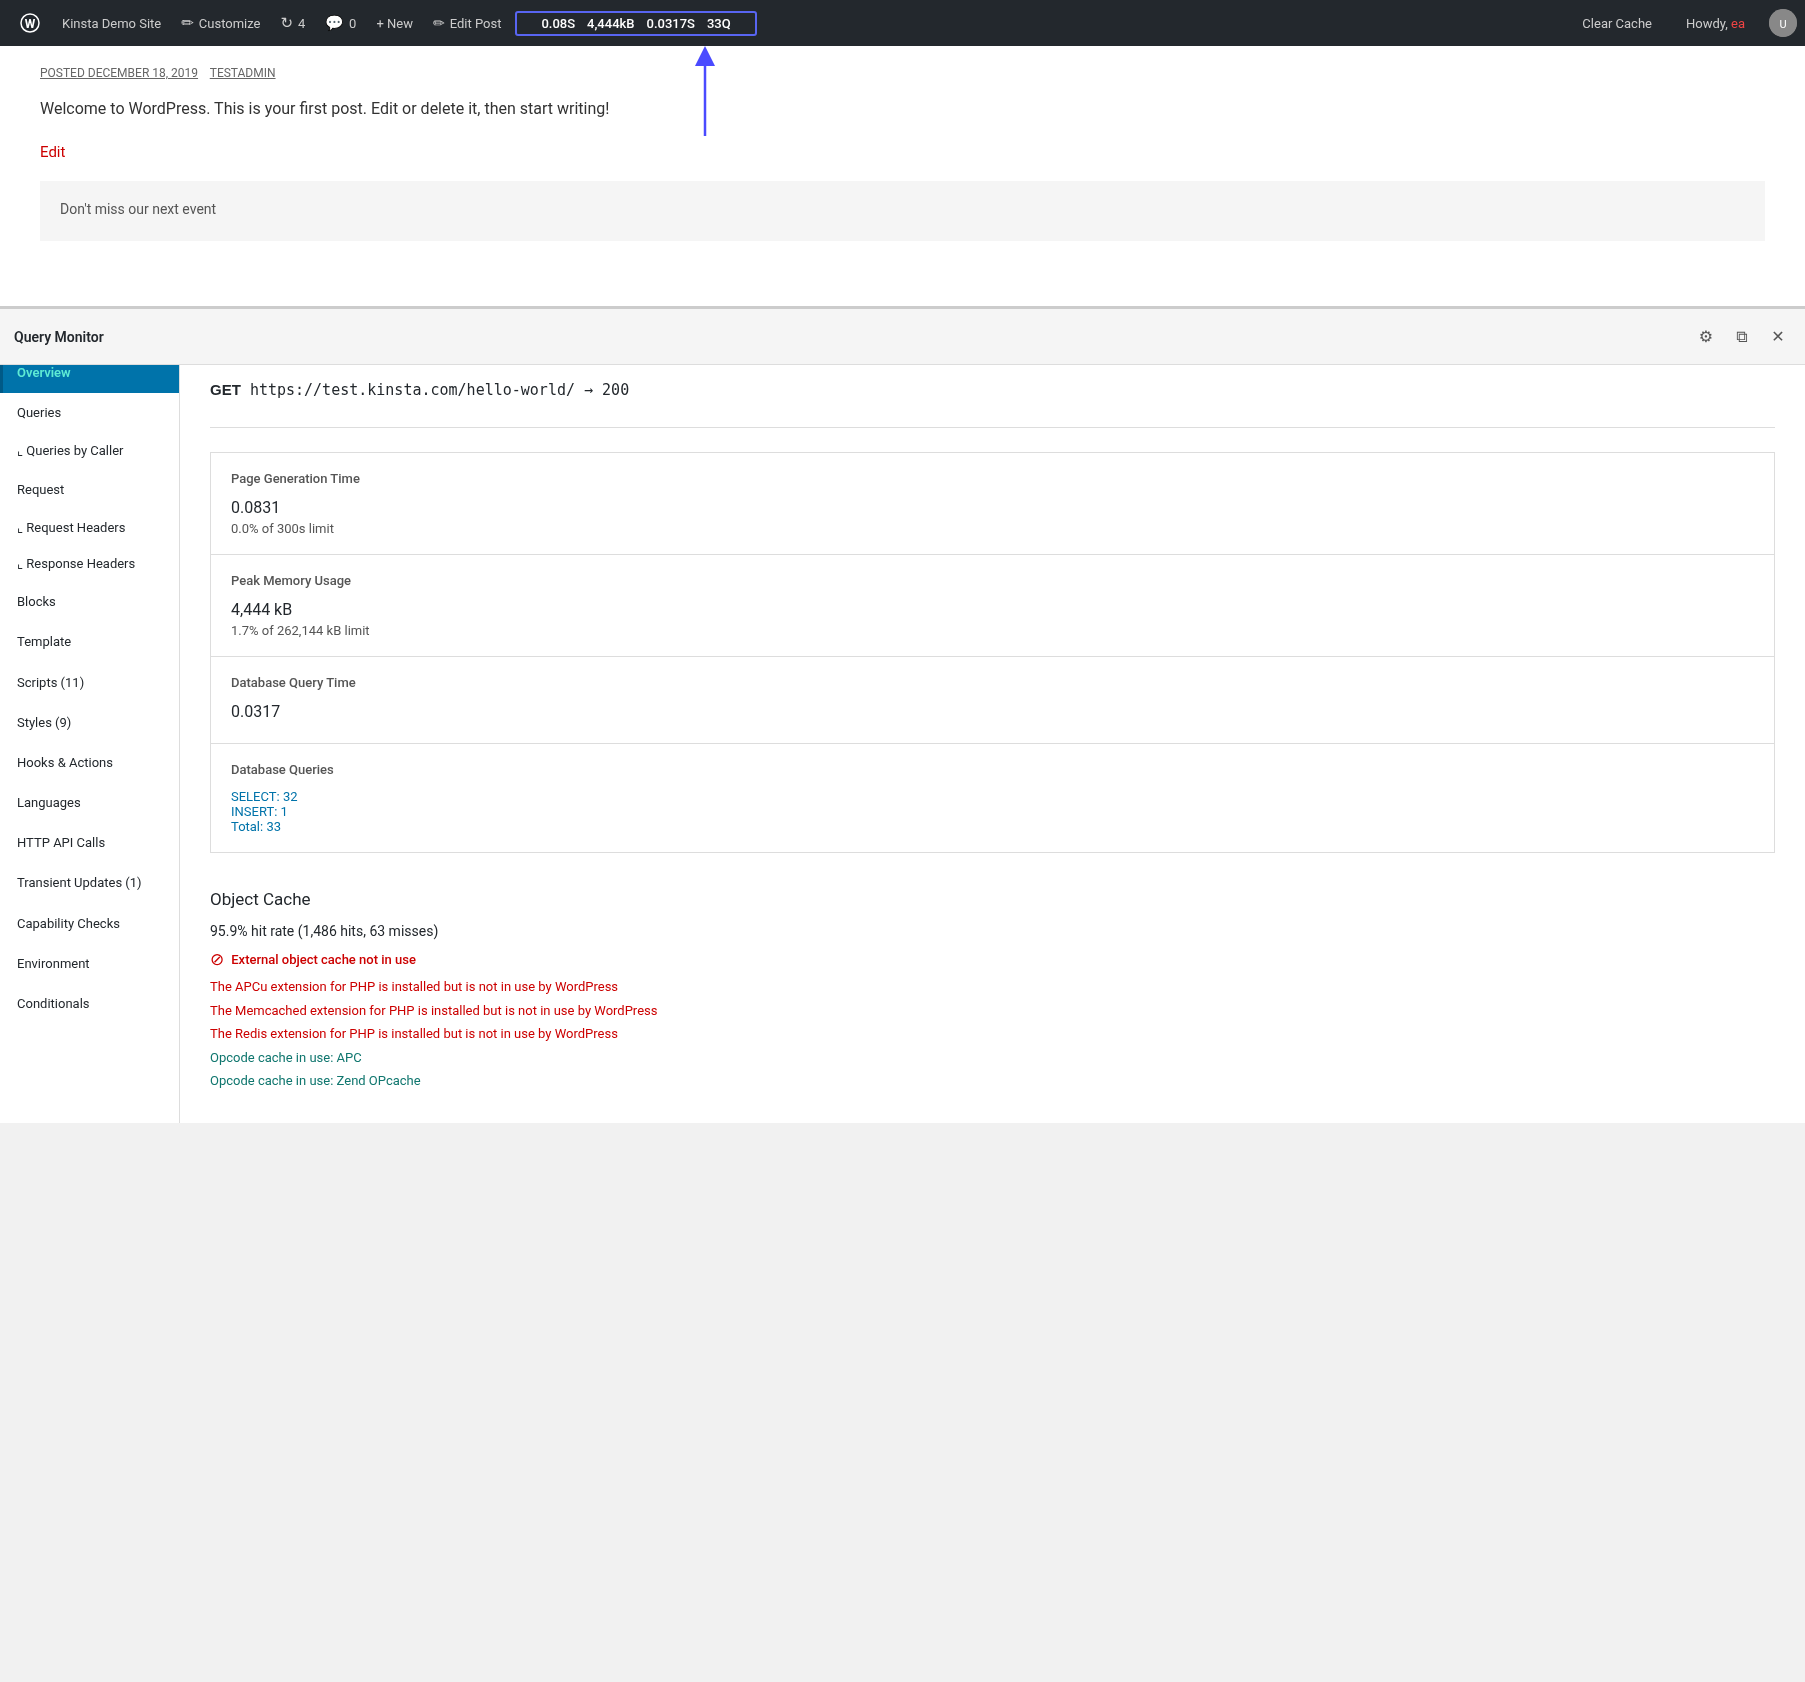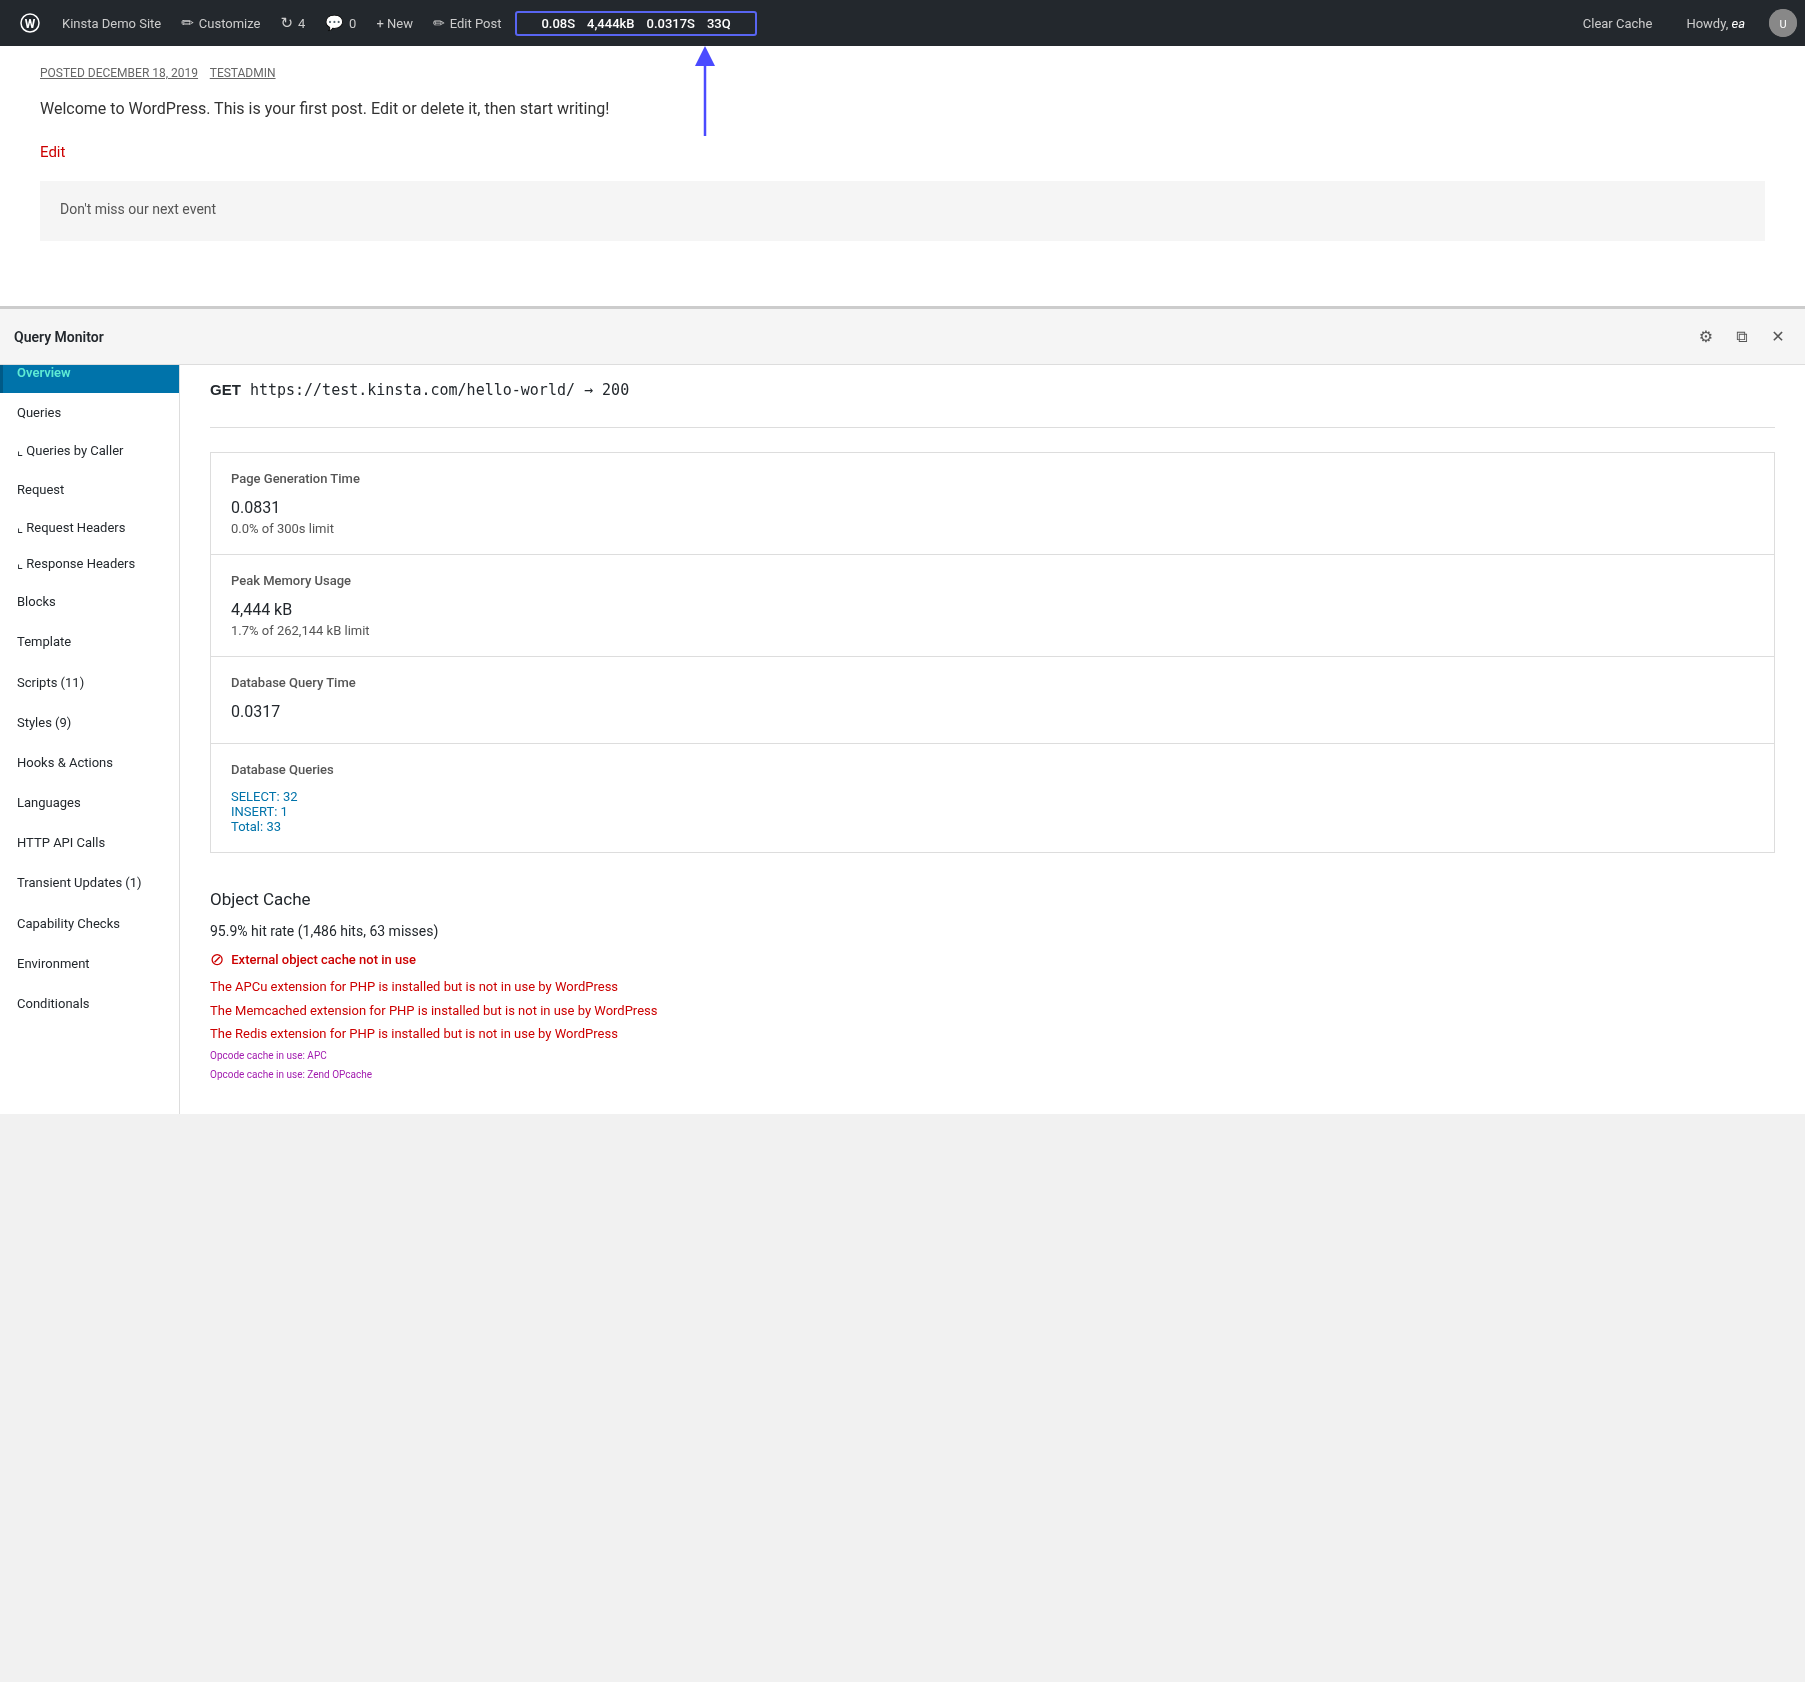--- a/index.html
+++ b/index.html
@@ -276,22 +276,22 @@
       font-size: 13px;
       font-weight: 500;
     }
     .info-red {
       color: #c00;
       font-size: 13px;
       margin-bottom: 4px;
       line-height: 1.5;
     }
     .info-normal {
-      font-size: 10px;
-      color: #a21caf;
+      font-size: 13px;
+      color: #0f766e;
       margin-bottom: 4px;
       line-height: 1.5;
     }
 
     
     #qm-sidebar::-webkit-scrollbar { width: 6px; }
     #qm-sidebar::-webkit-scrollbar-thumb { background: #ccc; border-radius: 3px; }
   </style>
 </head>
 <body>
@@ -339,21 +339,21 @@
           <polygon points="0 0, 8 4, 0 8" fill="#4a4aff"></polygon>
         </marker>
       </defs>
       <line x1="25" y1="90" x2="25" y2="10" stroke="#4a4aff" stroke-width="2.5" marker-end="url(#arrowhead)"></line>
     </svg>
   </div>
   <div class="adminbar-right">
     <span class="clear-cache-btn">Clear Cache</span>
     <span class="howdy-text">
       <span>Howdy,</span>
-      <span style="font-style:italic; color:#ffffff;">ea</span>
+      <span style="color:#ef4444;">ea</span>
     </span>
     <div class="avatar-circle">
       <svg width="28" height="28">
           <circle cx="14" cy="14" r="14" fill="#888"></circle>
           <text x="14" y="19" text-anchor="middle" font-size="11" fill="#fff">U</text>
         </svg>
     </div>
   </div>
 </div>
 

